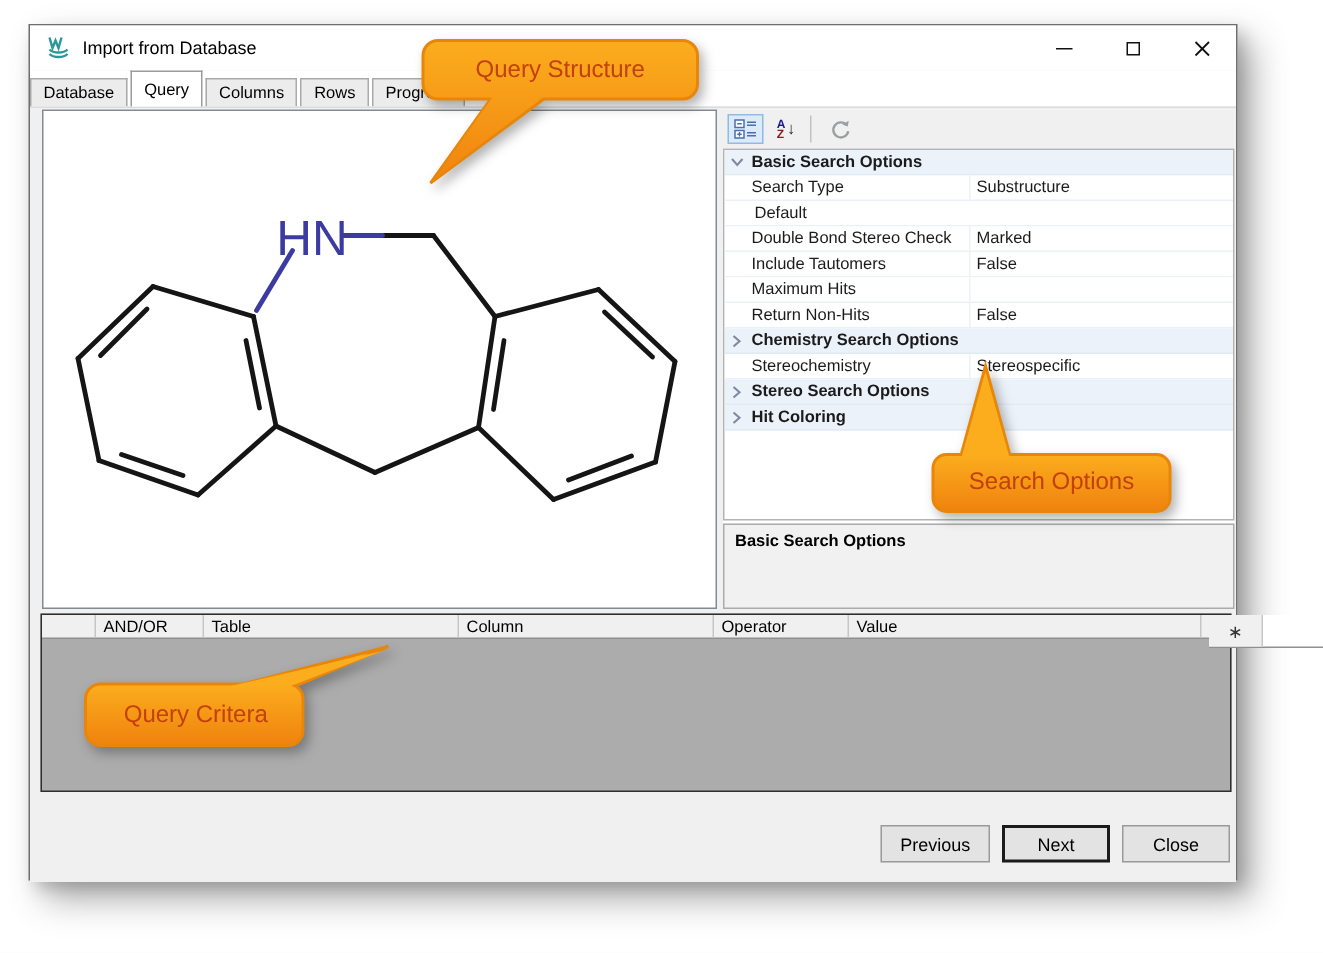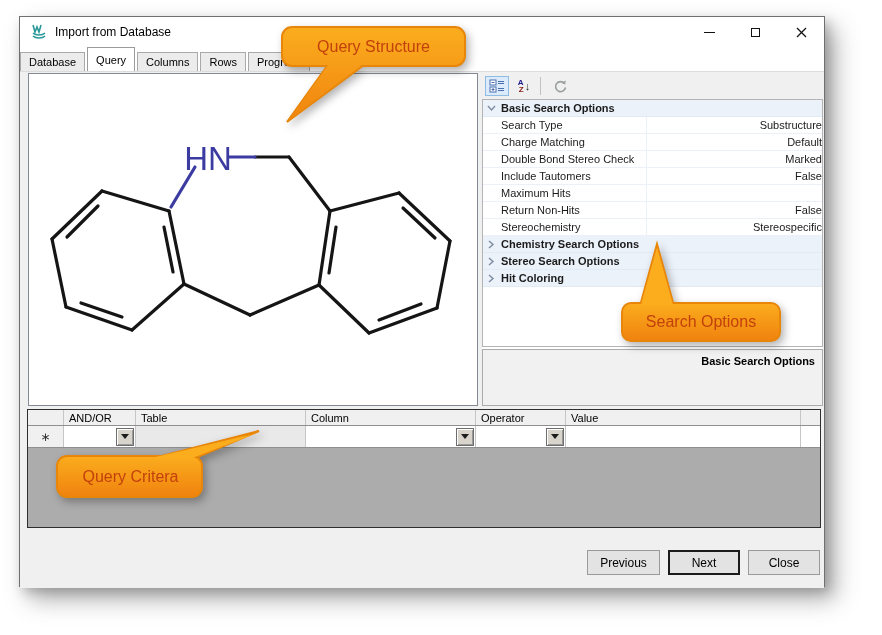--- a/index.html
+++ b/index.html
@@ -1,18 +1,18 @@
 <!DOCTYPE html>
 <html><head>
 <meta charset="utf-8">
 <style>
   * { margin:0; padding:0; box-sizing:border-box; }
   html,body { background:#fff; }
   body { font-family:"Liberation Sans", sans-serif; }
-  .stage { position:relative; width:882px; height:635px; background:#fff; overflow:hidden;text-align:right; }
+  .stage { position:relative; width:882px; height:635px; background:#fff; overflow:hidden; }
 
   
   .win { position:absolute; left:19px; top:16px; width:806px; height:571px;
          background:#f0f0f0; border:1px solid #6f6f6f;
          box-shadow: 10px 12px 22px rgba(70,70,70,.45), 4px 5px 10px rgba(90,90,90,.30); }
 
   .titlebar { position:absolute; left:0; top:0; width:100%; height:30px; background:#ffffff;
               display:flex; align-items:center; }
   .app-icon { width:18px; height:18px; margin-left:10px; }
   .title-text { margin-left:7px; font-size:12px; color:#000; }
@@ -55,21 +55,21 @@
   .pg-name { width:148px; padding-left:2px; color:#1b1b1b; overflow:hidden; white-space:nowrap;
              border-right:1px solid #ecf1f8; align-self:stretch; display:flex; align-items:center; }
   .pg-cat .pg-name { border-right:none; width:auto; }
   .pg-value { flex:1; padding-left:4px; color:#1b1b1b; white-space:nowrap; overflow:hidden; }
 
   .pg-desc { position:absolute; left:0; top:276px; width:341px; height:57px; background:#f1f1f1;
              border:1px solid #ababab; padding:5px 7px; font-size:11px; font-weight:bold; color:#000; }
 
   
   .crit-grid { position:absolute; left:7px; top:337px; width:794px; height:119px;
-               border:1px solid #2e2e2e; background:#acacac; display:flex; flex-direction:column; }
+               border:1px solid #2e2e2e; background:#acacac; display:flex; flex-direction:row; }
   .crit-hdr { display:flex; height:16px; background:#f0f0f0; border-bottom:1px solid #8f8f8f; }
   .crit-row { display:flex; height:22px; background:#fff; border-bottom:1px solid #8f8f8f; }
   .cc { border-right:1px solid #c6c6c6; font-size:11px; display:flex; align-items:center; overflow:hidden; }
   .crit-hdr .cc { padding-left:5px; color:#000; }
   .c0 { width:36px; } .c1 { width:72px; } .c2 { width:170px; } .c3 { width:170px; }
   .c4 { width:90px; } .c5 { width:235px; } .c6 { flex:1; border-right:none; }
   .cell-rowhdr { background:#f0f0f0; justify-content:center; font-size:12px; color:#333; }
   .cell-table { background:#e9e9e9; }
   .cell-dd { justify-content:flex-end; padding:1px; }
   .dd { width:18px; height:18px; background:#d8d4cc; border:1px solid #6d6d6d;
@@ -214,21 +214,20 @@
             <span class="pg-name">Basic Search Options</span>
           </div>
 
           <div class="pg-row pg-item">
             <span class="pg-chev"></span>
             <span class="pg-name">Search Type</span>
             <span class="pg-value">Substructure</span>
           </div>
           <div class="pg-row pg-item">
             <span class="pg-chev"></span>
-            <span class="pg-name">Charge Matching</span>
             <span class="pg-value">Default</span>
           </div>
           <div class="pg-row pg-item">
             <span class="pg-chev"></span>
             <span class="pg-name">Double Bond Stereo Check</span>
             <span class="pg-value">Marked</span>
           </div>
           <div class="pg-row pg-item">
             <span class="pg-chev"></span>
             <span class="pg-name">Include Tautomers</span>
@@ -237,33 +236,33 @@
           <div class="pg-row pg-item">
             <span class="pg-chev"></span>
             <span class="pg-name">Maximum Hits</span>
             <span class="pg-value"></span>
           </div>
           <div class="pg-row pg-item">
             <span class="pg-chev"></span>
             <span class="pg-name">Return Non-Hits</span>
             <span class="pg-value">False</span>
           </div>
-          <div class="pg-row pg-item">
-            <span class="pg-chev"></span>
-            <span class="pg-name">Stereochemistry</span>
-            <span class="pg-value">Stereospecific</span>
-          </div>
-
           <div class="pg-row pg-cat">
             <span class="pg-chev">
               <svg width="8" height="9" viewBox="0 0 8 9">
                   <polyline points="2,1 6,4.5 2,8" fill="none" stroke="#7d8aa0" stroke-width="1.4"></polyline>
                 </svg>
             </span>
             <span class="pg-name">Chemistry Search Options</span>
+          </div>
+
+          <div class="pg-row pg-item">
+            <span class="pg-chev"></span>
+            <span class="pg-name">Stereochemistry</span>
+            <span class="pg-value">Stereospecific</span>
           </div>
           <div class="pg-row pg-cat">
             <span class="pg-chev">
               <svg width="8" height="9" viewBox="0 0 8 9">
                   <polyline points="2,1 6,4.5 2,8" fill="none" stroke="#7d8aa0" stroke-width="1.4"></polyline>
                 </svg>
             </span>
             <span class="pg-name">Stereo Search Options</span>
           </div>
           <div class="pg-row pg-cat">

